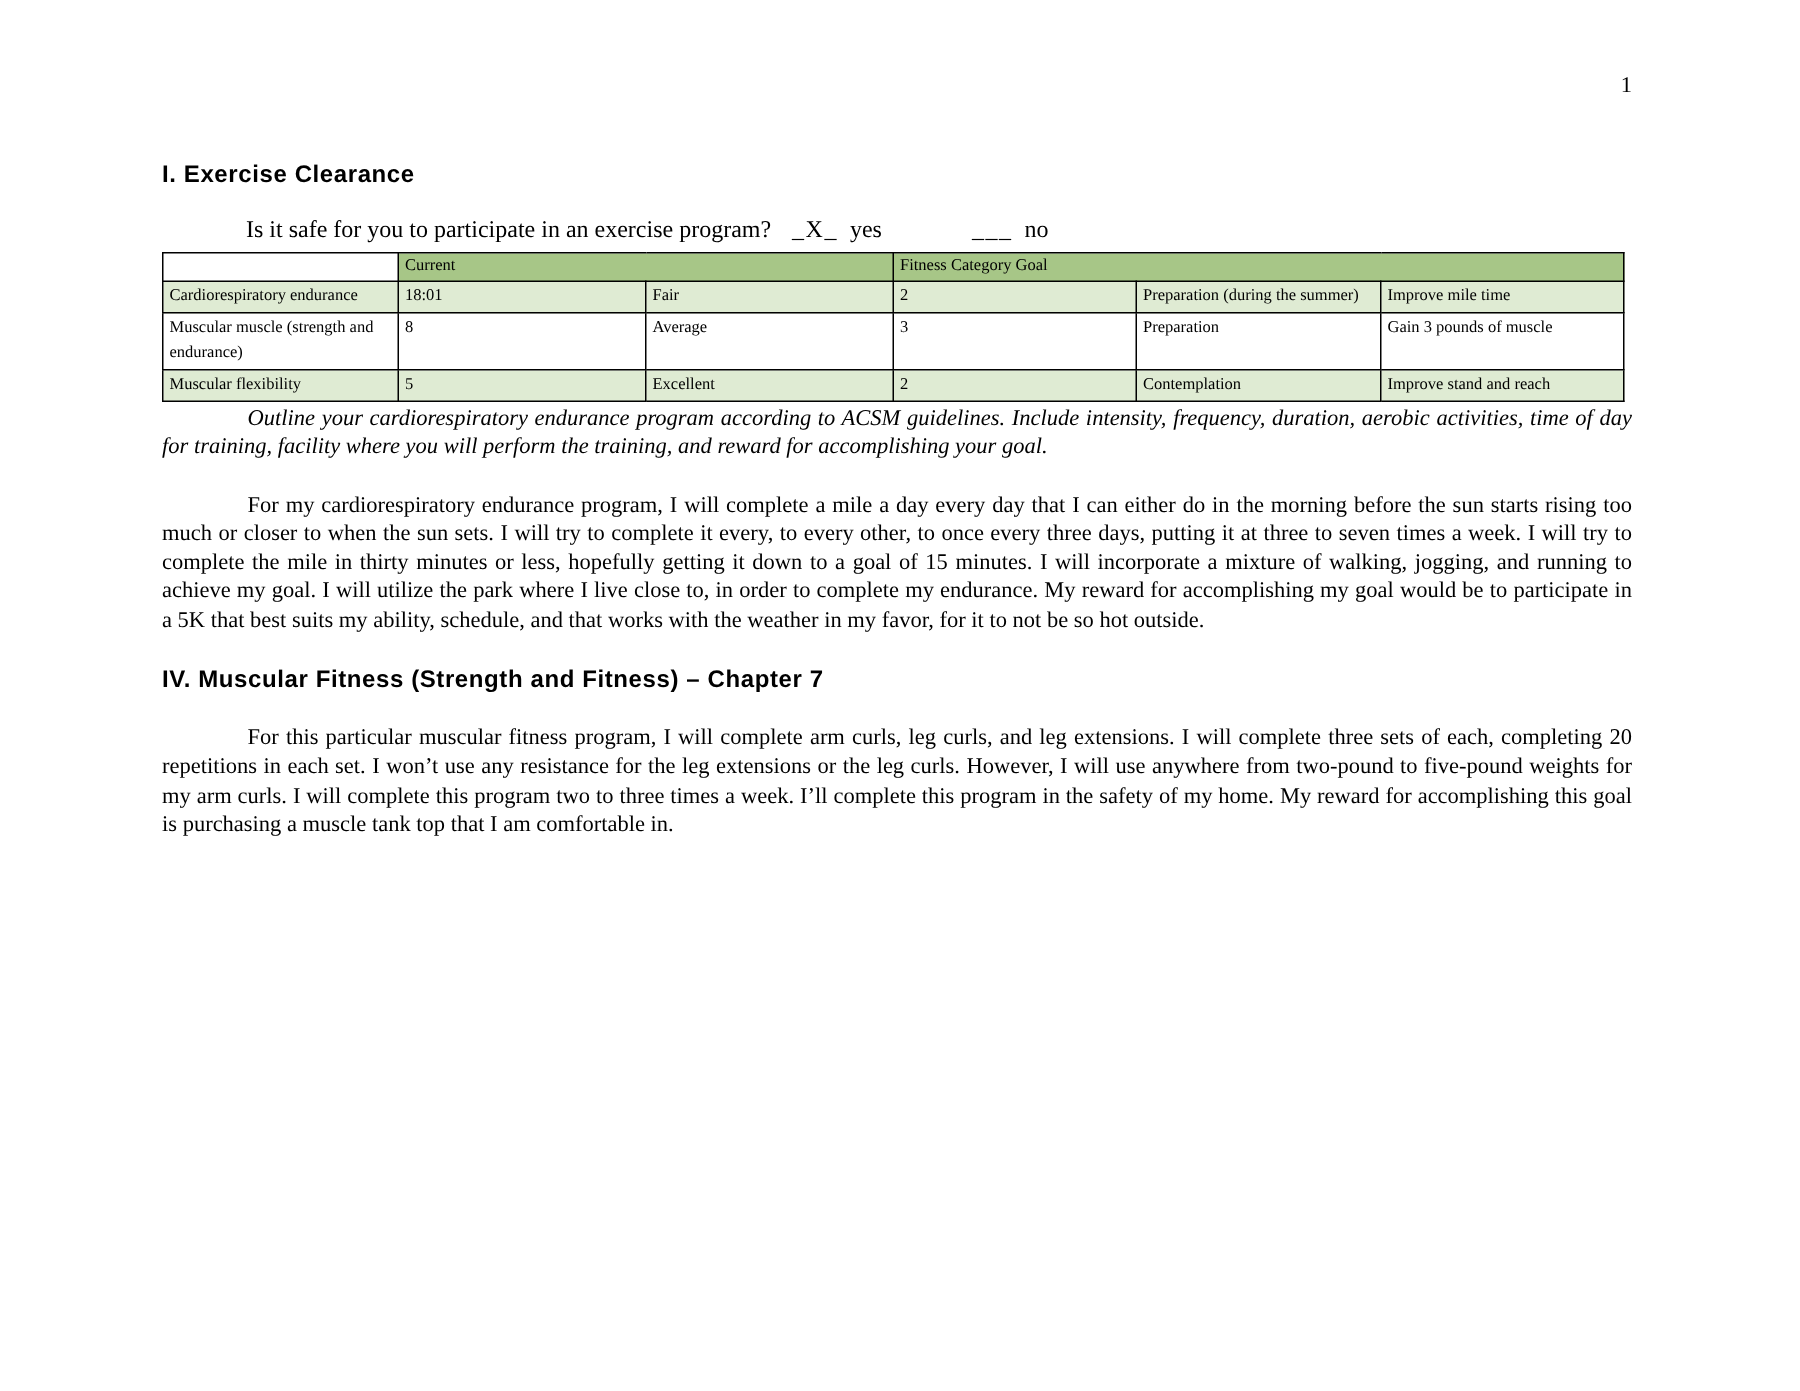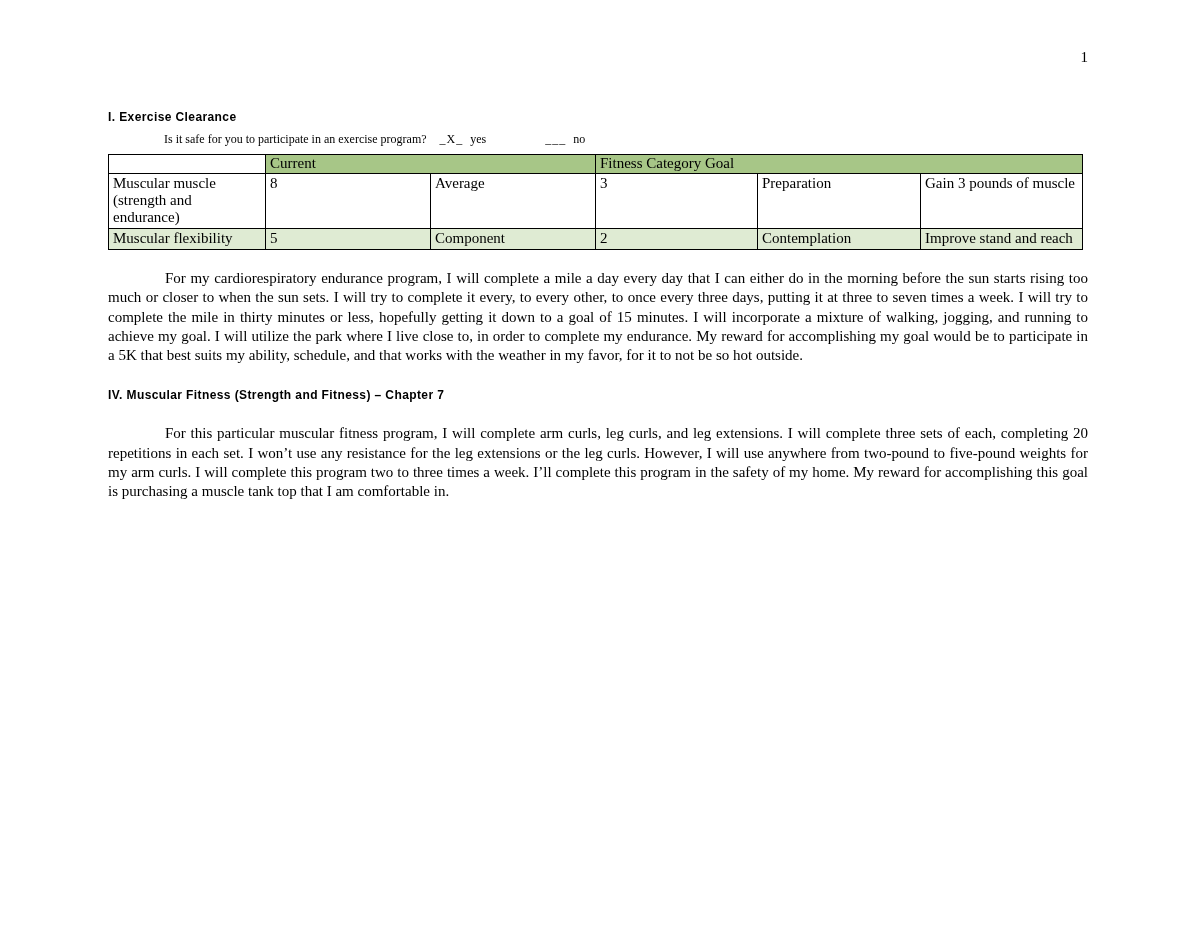--- a/index.html
+++ b/index.html
@@ -13,47 +13,47 @@
   .page { padding:48px 112px 0 108px; }
 
   .page-number {
     text-align:right;
     font-size:15px;
     line-height:19px;
   }
 
   .heading {
     font-family:"Liberation Sans", sans-serif;
-    font-size:12px;
+    font-size:16px;
     font-weight:bold;
     letter-spacing:0.4px;
     line-height:20px;
   }
   .h1-space { margin-top:40px; }
   .h2-space { margin-top:20px; }
   .h3-space { margin-top:22px; }
   .h4-space { margin-top:20px; }
 
   .question-line {
-    margin-top:3px;
+    margin-top:17px;
     padding-left:56px;
-    font-size:12px;
+    font-size:16px;
     line-height:19px;
   }
   .yes-marker { margin-left:10px; letter-spacing:1px; }
   .yes-label  { margin-left:4px; }
   .no-marker  { margin-left:56px; letter-spacing:1px; }
   .no-label   { margin-left:4px; }
 
   table.fitness-table {
     margin-top:5px;
     border-collapse:collapse;
     table-layout:fixed;
     width:974px;
-    font-size:15px;
+    font-size:11px;
     line-height:17px;
   }
   table.fitness-table th,
   table.fitness-table td {
     border:1px solid #000;
     vertical-align:top;
     padding:1px 5px 2px 4px;
     font-weight:normal;
     text-align:left;
   }
@@ -100,37 +100,46 @@
       <col style="width:162px">
       <col style="width:163px">
       <col style="width:162px">
     </colgroup>
     <tbody>
         <tr class="group-row">
       <td class="corner"></td>
       <th colspan="2" class="green center">Current</th>
       <th colspan="3" class="green center">Fitness Category Goal</th>
     </tr>
+    <tr class="band">
+      <td>Cardiorespiratory endurance</td>
+      <td>18:01</td>
+      <td>Fair</td>
+      <td>2</td>
+      <td>Preparation (during the summer)</td>
+      <td>Improve mile time</td>
+    </tr>
     <tr>
       <td>Muscular muscle (strength and endurance)</td>
       <td>8</td>
       <td>Average</td>
       <td>3</td>
       <td>Preparation</td>
       <td>Gain 3 pounds of muscle</td>
     </tr>
     <tr class="band">
       <td>Muscular flexibility</td>
       <td>5</td>
-      <td>Component</td>
+      <td>Excellent</td>
       <td>2</td>
       <td>Contemplation</td>
       <td>Improve stand and reach</td>
     </tr>
   </tbody>
     </table>
 
+  <p class="para prompt">Outline your cardiorespiratory endurance program according to ACSM guidelines.  Include intensity, frequency, duration, aerobic activities, time of day for training, facility where you will perform the training, and reward for accomplishing your goal.</p>
   <p class="para body-para">For my cardiorespiratory endurance program, I will complete a mile a day every day that I can either do in the morning before the sun starts rising too much or closer to when the sun sets.  I will try to complete it every, to every other, to once every three days, putting it at three to seven times a week.  I will try to complete the mile in thirty minutes or less, hopefully getting it down to a goal of 15 minutes.  I will incorporate a mixture of walking, jogging, and running to achieve my goal.  I will utilize the park where I live close to, in order to complete my endurance.  My reward for accomplishing my goal would be to participate in a 5K that best suits my ability, schedule, and that works with the weather in my favor, for it to not be so hot outside.</p>
 
   <div class="heading h4-space">IV. Muscular Fitness (Strength and Fitness) – Chapter 7</div>
   <p class="para body-para">For this particular muscular fitness program, I will complete arm curls, leg curls, and leg extensions.  I will complete three sets of each, completing 20 repetitions in each set.  I won’t use any resistance for the leg extensions or the leg curls.  However, I will use anywhere from two-pound to five-pound weights for my arm curls.  I will complete this program two to three times a week.  I’ll complete this program in the safety of my home.  My reward for accomplishing this goal is purchasing a muscle tank top that I am comfortable in.</p>
 
 </div>
 
 </body></html>

